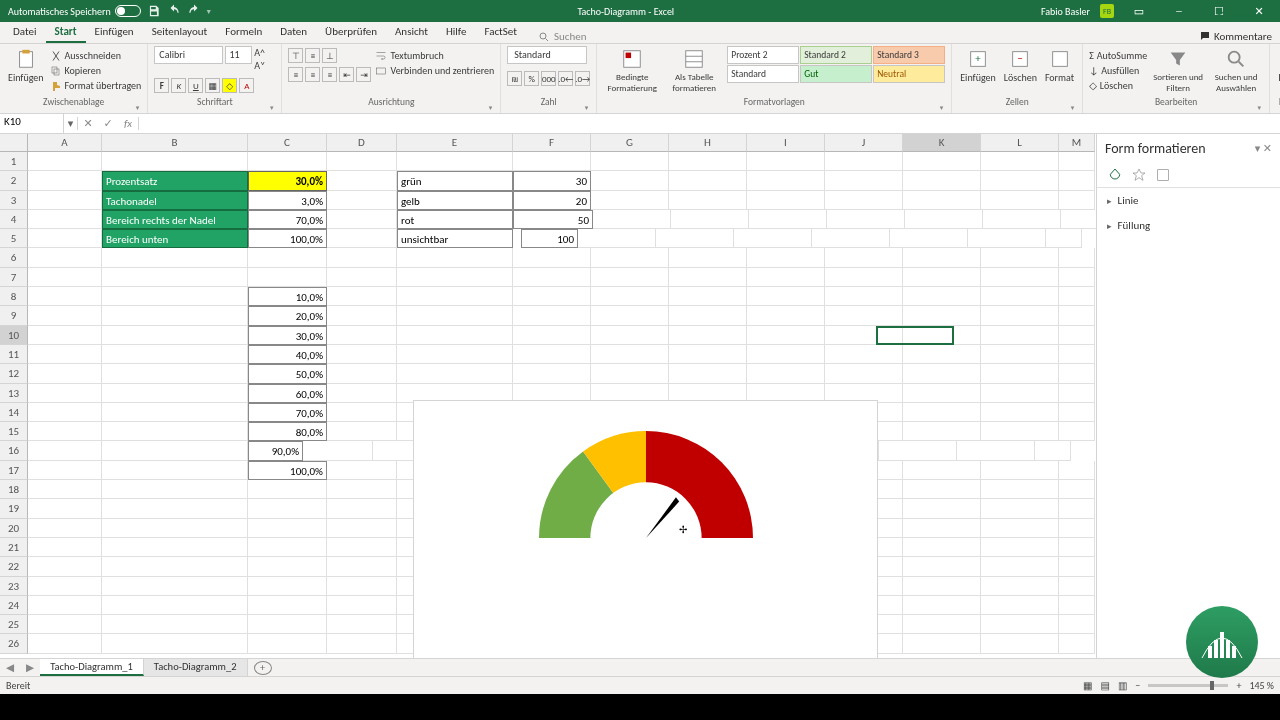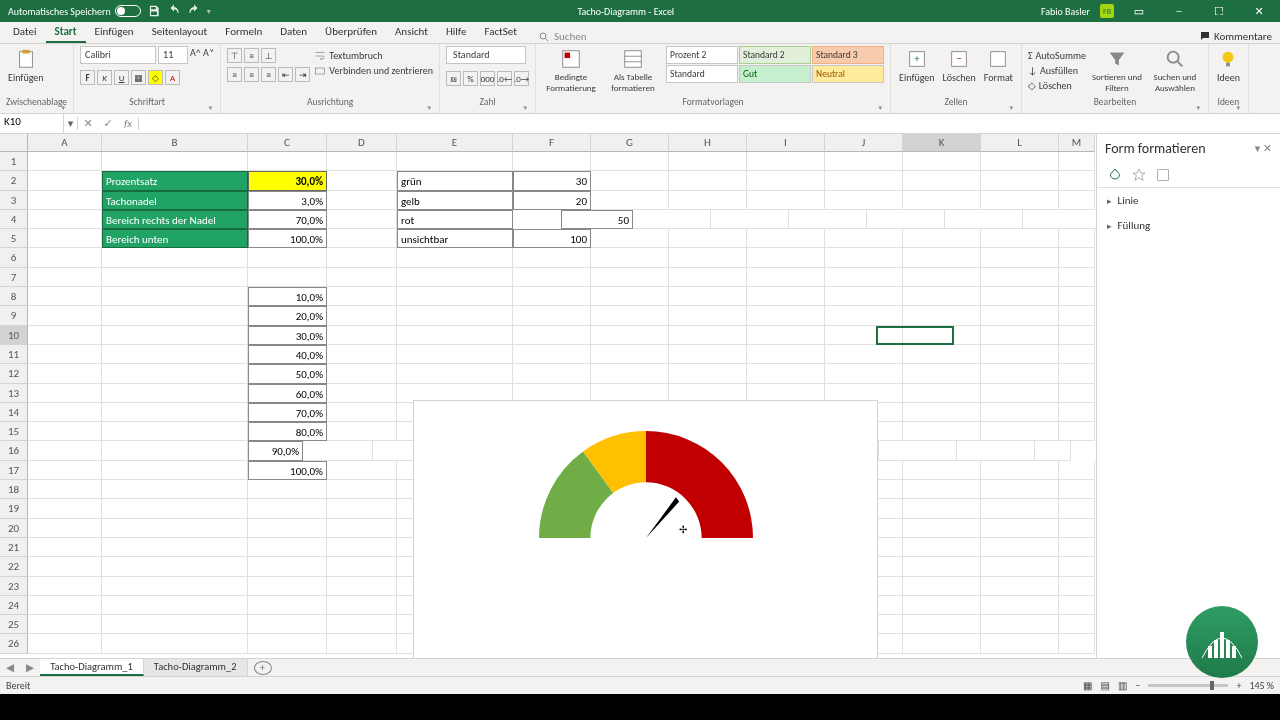--- a/index.html
+++ b/index.html
@@ -179,20 +179,41 @@
 
   <div class="ribbon">
     <div class="group">
       <div class="group-body">
         <div class="btn-v">
           <svg viewBox="0 0 24 24">
               <rect x="5" y="4" width="14" height="17" fill="#fff" stroke="#888"></rect>
               <rect x="8" y="2" width="8" height="4" fill="#d4a13a"></rect>
             </svg>
           <span>Einfügen</span>
+        </div>
+        <div style="display:flex;flex-direction:column;margin-top:2px">
+          <div class="mini-row">
+              <svg viewBox="0 0 24 24">
+                <path d="M6 3l12 18M18 3L6 21" stroke="#555" stroke-width="2"></path>
+              </svg>
+              <span>Ausschneiden</span>
+            </div>
+          <div class="mini-row">
+              <svg viewBox="0 0 24 24">
+                <rect x="4" y="4" width="10" height="12" fill="none" stroke="#555"></rect>
+                <rect x="8" y="8" width="10" height="12" fill="none" stroke="#555"></rect>
+              </svg>
+              <span>Kopieren</span>
+            </div>
+          <div class="mini-row">
+              <svg viewBox="0 0 24 24">
+                <path d="M4 4h10v6l6 2v4H10v6H6V4z" fill="#d4a13a"></path>
+              </svg>
+              <span>Format übertragen</span>
+            </div>
         </div>
       </div>
       <div class="group-label">Zwischenablage</div>
     </div>
 
     <div class="group">
       <div class="group-body" style="flex-direction:column">
         <div style="display:flex;gap:2px">
           <span class="font-sel">Calibri</span>
           <span class="size-sel">11</span>
@@ -459,36 +480,36 @@
             <div class="cell" style="width: 78px;"></div>
             <div class="cell" style="width: 78px;"></div>
             <div class="cell" style="width: 36px;"></div>
           </div>
           <div class="cellrow">
             <div class="cell" style="width: 74px;"></div>
             <div class="cell hdr-green" style="width: 146px;">Bereich rechts der Nadel</div>
             <div class="cell val-b" style="width: 79px;">70,0%</div>
             <div class="cell" style="width: 70px;"></div>
             <div class="cell val-l" style="width: 116px;">rot</div>
-            <div class="cell val-b" style="width: 72px; margin-left: 48px;">50</div>
+            <div class="cell val-b" style="width: 80px;">50</div>
             <div class="cell" style="width: 78px;"></div>
             <div class="cell" style="width: 78px;"></div>
             <div class="cell" style="width: 78px;"></div>
             <div class="cell" style="width: 78px;"></div>
             <div class="cell" style="width: 78px;"></div>
             <div class="cell" style="width: 78px;"></div>
             <div class="cell" style="width: 36px;"></div>
           </div>
           <div class="cellrow">
             <div class="cell" style="width: 74px;"></div>
             <div class="cell hdr-green" style="width: 146px;">Bereich unten</div>
             <div class="cell val-b" style="width: 79px;">100,0%</div>
             <div class="cell" style="width: 70px;"></div>
             <div class="cell val-l" style="width: 116px;">unsichtbar</div>
-            <div class="cell val-b" style="width: 78px;">100</div>
+            <div class="cell val-b" style="width: 57px; margin-left: 8px;">100</div>
             <div class="cell" style="width: 78px;"></div>
             <div class="cell" style="width: 78px;"></div>
             <div class="cell" style="width: 78px;"></div>
             <div class="cell" style="width: 78px;"></div>
             <div class="cell" style="width: 78px;"></div>
             <div class="cell" style="width: 78px;"></div>
             <div class="cell" style="width: 36px;"></div>
           </div>
           <div class="cellrow">
             <div class="cell" style="width: 74px;"></div>

